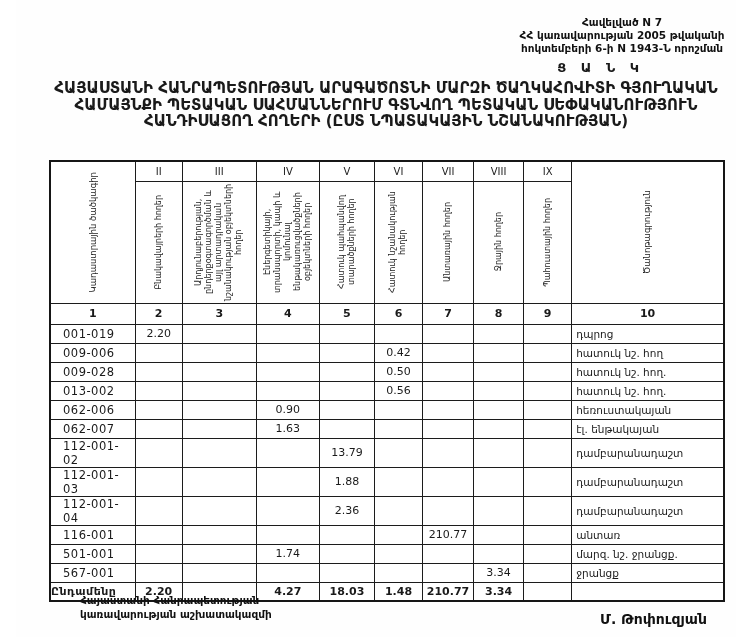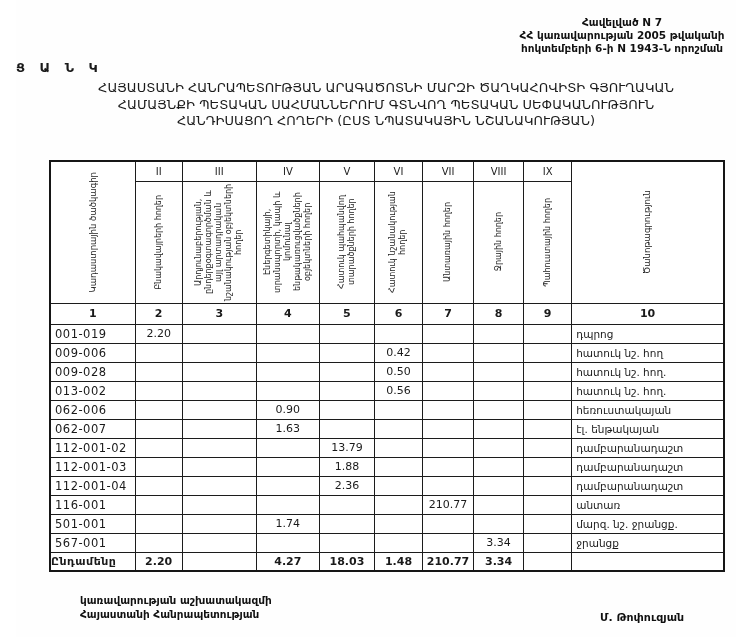--- a/index.html
+++ b/index.html
@@ -12,25 +12,25 @@
   .page { position: absolute; inset: 0; background: #fefefe; margin-left: 16px; }
 
   .appendix {
     position: absolute; top: 16px; left: 486px; width: 240px;
     text-align: center; font-weight: bold; font-size: 10.5px; line-height: 13px;
     color: #111;
   }
 
   .kicker {
     position: absolute; top: 60px; left: 0; width: 628px;
-    text-align: left; font-weight: bold; font-size: 13px; letter-spacing: 5px;
+    text-align: right; font-weight: bold; font-size: 13px; letter-spacing: 5px;
   }
   .title {
     position: absolute; top: 80px; left: 20px; width: 700px;
-    text-align: center; font-weight: normal; font-size: 13px; line-height: 16.5px;
+    text-align: center; font-weight: bold; font-size: 15px; line-height: 16.5px;
   }
 
   table.land-table {
     position: absolute; top: 160px; left: 33px;
     border-collapse: collapse; table-layout: fixed; width: 676px;
     background: #fff;
   }
   .land-table th, .land-table td {
     border: 1px solid #1c1c1c;
     font-weight: normal;
@@ -48,33 +48,33 @@
     margin: 0 auto;
     max-height: 118px;
     text-align: center;
     color: #222;
     white-space: normal;
   }
   th.span-head .rot { max-height: 138px; font-size: 8.5px; }
   tr.num-row th { height: 21px; font-size: 11px; font-weight: bold; text-align: center; }
 
   tbody td { height: 19px; font-size: 11px; }
-  td.code-cell { text-align: left; padding-left: 4px; font-size: 11.5px; letter-spacing: 0.5px; }
+  td.code-cell { text-align: left; padding-left: 12px; font-size: 11.5px; letter-spacing: 0.5px; }
   td.val-cell { text-align: center; }
   td.note-cell { text-align: left; padding-left: 4px; font-size: 10.5px; }
   tr.totals-row td { font-weight: bold; }
   tr.totals-row td.code-cell { text-align: left; padding-left: 0; font-size: 11px; }
 
   .footer-left {
     position: absolute; top: 594px; left: 64px;
     font-weight: bold; font-size: 10.5px; line-height: 13.5px; color: #111;
   }
   .signature {
     position: absolute; top: 611px; left: 584px;
-    font-weight: bold; font-size: 11px; color: #111;
+    font-weight: bold; font-size: 14px; color: #111;
   }
 </style>
 </head>
 <body>
 
 <div class="page">
 
   <div class="appendix">
     <div>Հավելված N 7</div>
     <div>ՀՀ կառավարության 2005 թվականի</div>
@@ -312,19 +312,19 @@
           <td class="val-cell">1.48</td>
           <td class="val-cell">210.77</td>
           <td class="val-cell">3.34</td>
           <td class="val-cell"></td>
           <td class="note-cell"></td>
         </tr>
       </tbody>
   </table>
 
   <div class="footer-left">
+    <div>Հայաստանի Հանրապետության</div>
     <div>կառավարության աշխատակազմի</div>
-    <div>Հայաստանի Հանրապետության</div>
   </div>
 
   <div class="signature">Մ. Թոփուզյան</div>
 
 </div>
 
 </body></html>

